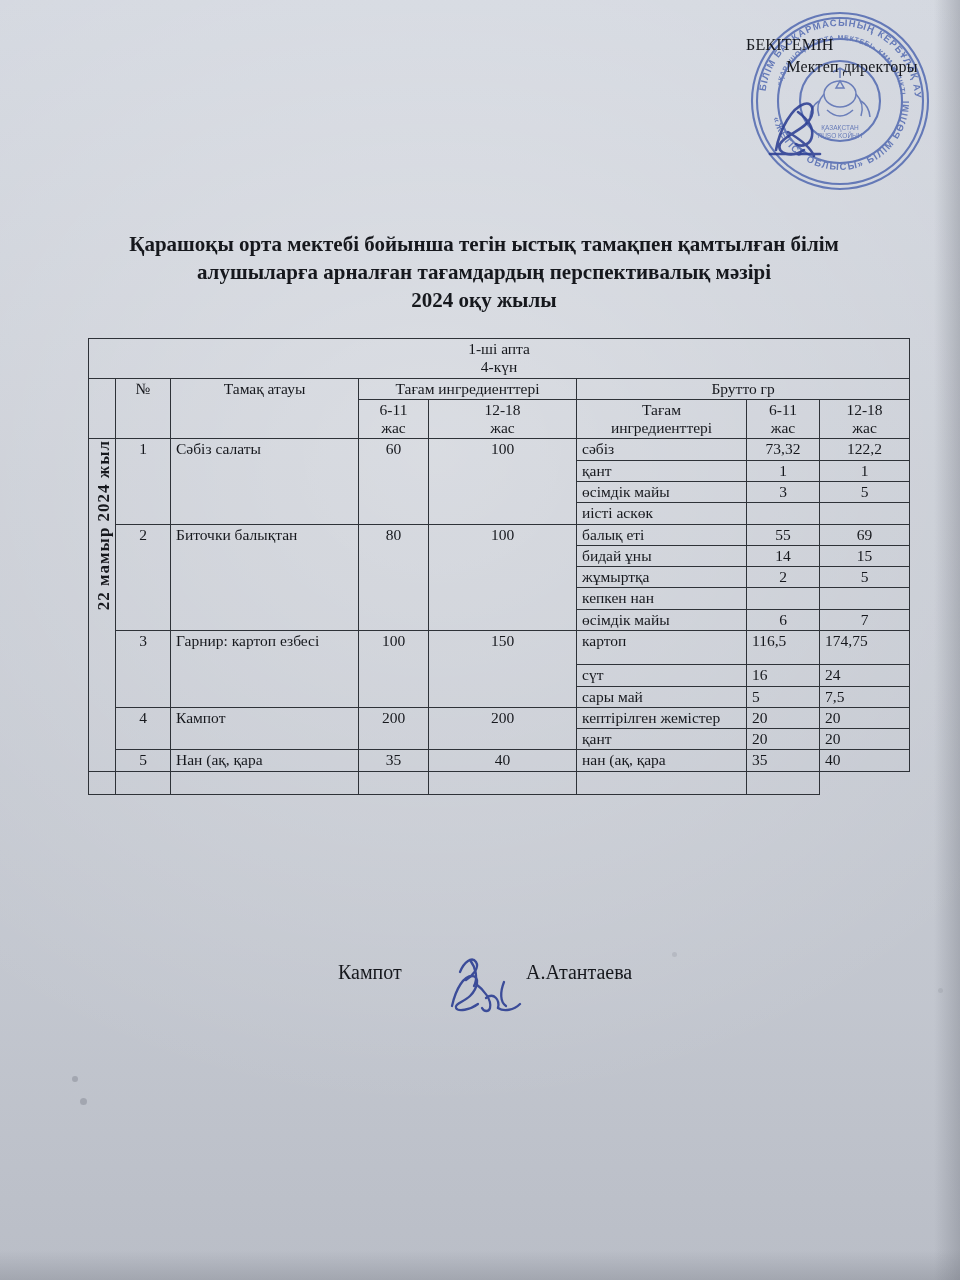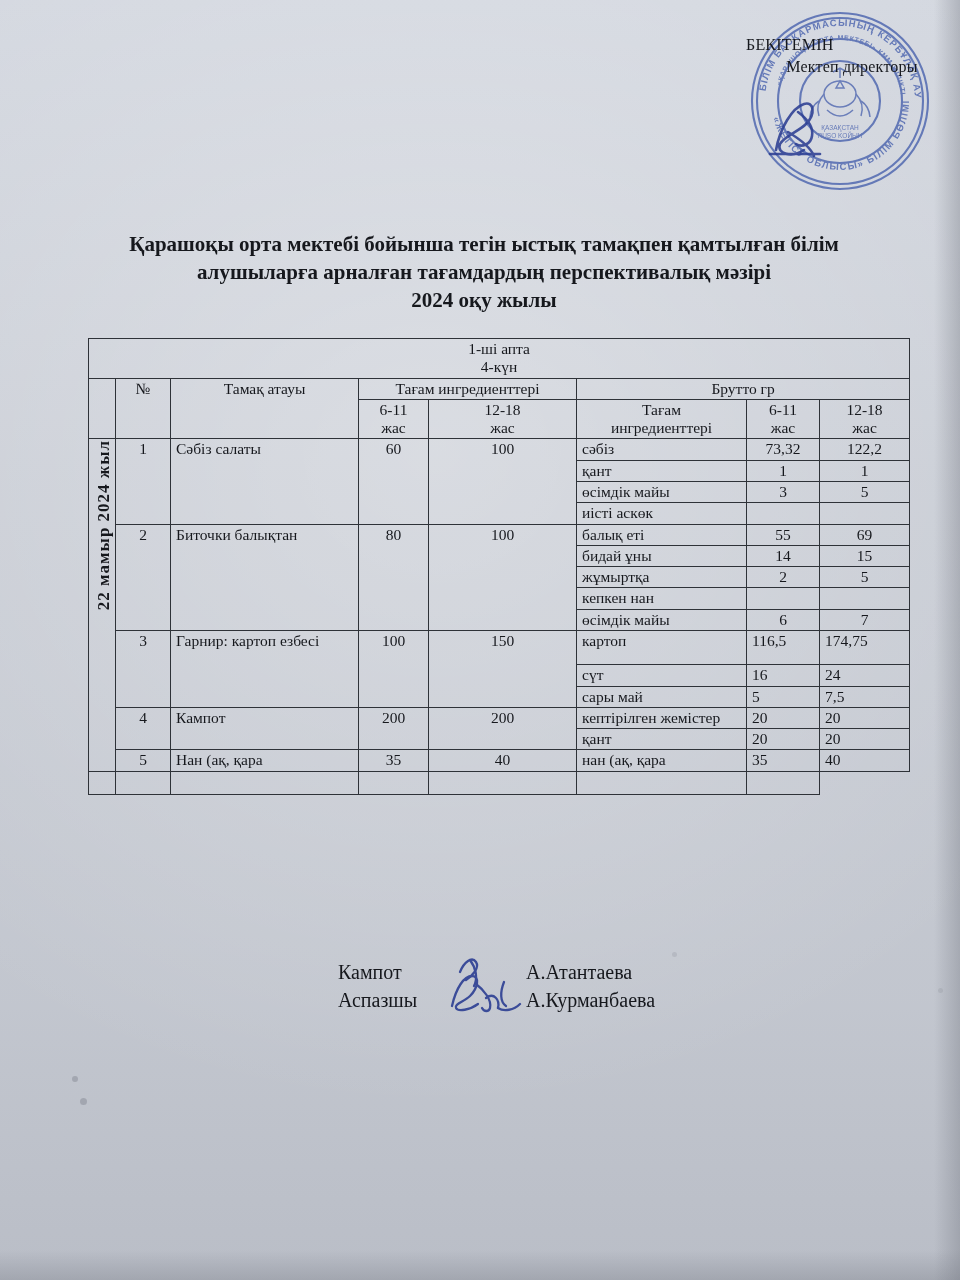--- a/index.html
+++ b/index.html
@@ -450,25 +450,20 @@
         <path d="M56 54 C 62 58, 72 56, 78 50"></path>
         <path d="M62 28 C 58 38, 58 48, 64 52"></path>
       </g>
     </svg>
   </div>
   <div class="footer-row">
     <span class="footer-role">Кампот</span>
     <span class="footer-gap"></span>
     <span class="footer-name">А.Атантаева</span>
   </div>
-  <div class="footer-row">
-    <span class="footer-role">Аспазшы</span>
-    <span class="footer-gap"></span>
-    <span class="footer-name">А.Курманбаева</span>
-  </div>
 </div>
 
 <div class="speck" style="left:72px;  top:1076px; width:6px; height:6px;"></div>
 <div class="speck" style="left:80px;  top:1098px; width:7px; height:7px;"></div>
 <div class="speck" style="left:672px; top:952px;  width:5px; height:5px; opacity:.5;"></div>
 <div class="speck" style="left:938px; top:988px;  width:5px; height:5px; opacity:.45;"></div>
 
 <div class="edge-shadow"></div>
 <div class="edge-shadow-bottom"></div>
 

